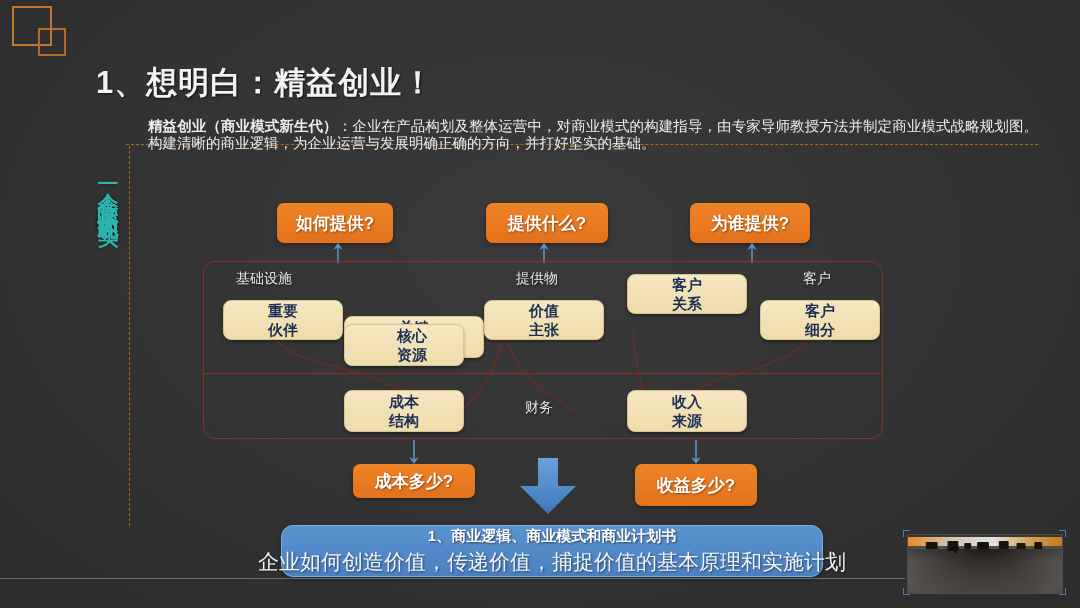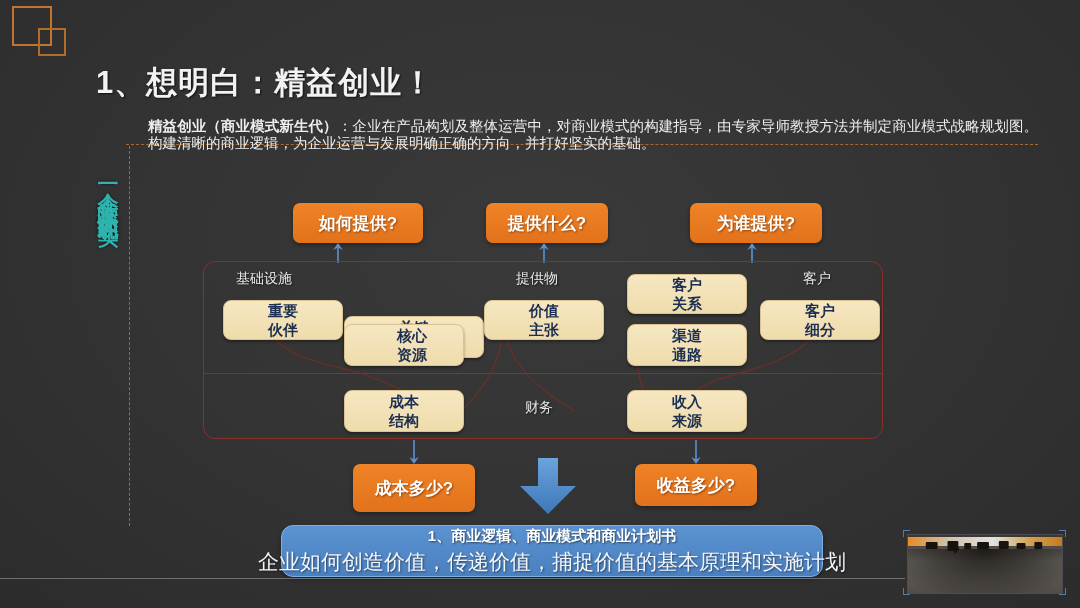--- a/index.html
+++ b/index.html
@@ -67,24 +67,24 @@
     position: absolute;
     background: linear-gradient(180deg,#ef8327 0%, #e2721b 100%);
     border-radius: 7px;
     color: #ffffff;
     font-size: 17px; font-weight: bold;
     display: flex; align-items: center; justify-content: center;
     text-shadow: 1px 1px 2px rgba(120,50,0,.75);
     box-shadow: 0 2px 4px rgba(0,0,0,.35);
     white-space: nowrap;
   }
-  #q1 { left: 293px; top: 203px; width: 130px; height: 40px; }
+  #q1 { left: 277px; top: 203px; width: 116px; height: 40px; }
   #q2 { left: 486px; top: 203px; width: 122px; height: 40px; }
-  #q3 { left: 690px; top: 203px; width: 132px; height: 40px; }
-  #q4 { left: 353px; top: 464px; width: 122px; height: 48px; }
+  #q3 { left: 690px; top: 203px; width: 120px; height: 40px; }
+  #q4 { left: 353px; top: 464px; width: 122px; height: 34px; }
   #q5 { left: 635px; top: 464px; width: 122px; height: 42px; }
 
   
   #canvas-frame {
     position: absolute; left: 203px; top: 261px;
     width: 680px; height: 178px;
     border: 1.5px solid #8c2f26;
     border-radius: 12px;
   }
   #canvas-divider {
@@ -255,24 +255,20 @@
     <span>核心</span>
     <span>资源</span>
   </div>
   <div id="c-value" class="card">
     <span>价值</span>
     <span>主张</span>
   </div>
   <div id="c-relation" class="card">
     <span>客户</span>
     <span>关系</span>
-  </div>
-  <div id="c-channel" class="card">
-    <span>渠道</span>
-    <span>通路</span>
   </div>
   <div id="c-segment" class="card">
     <span>客户</span>
     <span>细分</span>
   </div>
   <div id="c-cost" class="card">
     <span>成本</span>
     <span>结构</span>
   </div>
   <div id="c-revenue" class="card">

